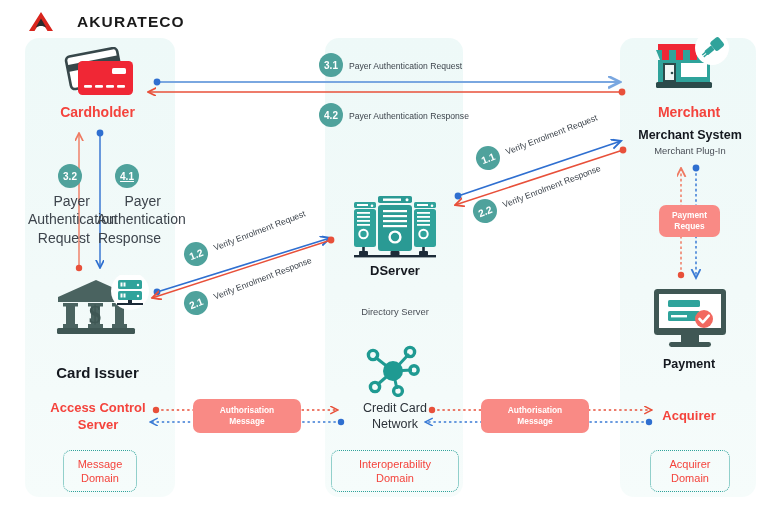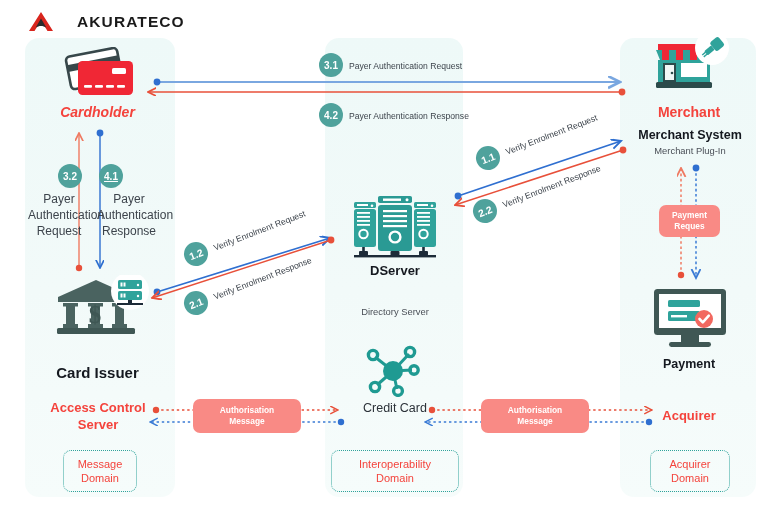--- a/index.html
+++ b/index.html
@@ -25,21 +25,21 @@
 
   
   .badge{position:absolute;width:24px;height:24px;border-radius:50%;background:#4fa29c;color:#fff;
          font-size:10px;font-weight:700;display:flex;align-items:center;justify-content:center;}
   .badge.rot1{transform:rotate(-21deg);}
   .badge.rot2{transform:rotate(-21deg);}
 
   
   .ftext{position:absolute;font-size:8.6px;color:#3d444c;white-space:nowrap;}
   .ftext.rot{transform-origin:0 50%;transform:rotate(-21deg);}
-  .vtext{position:absolute;font-size:12px;color:#3d444c;text-align:center;line-height:1.32;}
+  .vtext{position:absolute;font-size:14px;color:#3d444c;text-align:right;line-height:1.32;}
 
   
   .pill{position:absolute;background:#f98a85;color:#fff;border-radius:7px;
         font-size:8.4px;font-weight:700;text-align:center;line-height:1.28;
         display:flex;align-items:center;justify-content:center;}
 
   
   .chip{position:absolute;border:1.4px dotted #2fa39b;border-radius:8px;color:#f4433c;
         font-size:11px;text-align:center;line-height:1.28;display:flex;align-items:center;justify-content:center;}
 
@@ -270,34 +270,35 @@
     <circle cx="156" cy="410" r="3.2" fill="#e8503a"></circle>
     <line x1="341" y1="422" x2="150" y2="422" stroke="#3a7bd5" stroke-width="1.3" stroke-dasharray="2.4 2.8" marker-end="url(#ar-bluedot)"></line>
     <circle cx="341" cy="422" r="3.2" fill="#2f6fd0"></circle>
 
     <line x1="432" y1="410" x2="652" y2="410" stroke="#e8503a" stroke-width="1.3" stroke-dasharray="2.4 2.8" marker-end="url(#ar-red)"></line>
     <circle cx="432" cy="410" r="3.2" fill="#e8503a"></circle>
     <line x1="649" y1="422" x2="425" y2="422" stroke="#3a7bd5" stroke-width="1.3" stroke-dasharray="2.4 2.8" marker-end="url(#ar-bluedot)"></line>
     <circle cx="649" cy="422" r="3.2" fill="#2f6fd0"></circle>
   </svg>
 
-  <div class="nlabel red" style="left:35px;top:104px;width:125px;font-size:14px;font-style:italic;">Cardholder</div>
+  <div class="nlabel red" style="left:35px;top:104px;width:125px;font-size:14px;">Cardholder</div>
 
   <div class="nlabel red" style="left:630px;top:104px;width:118px;font-size:14px;">Merchant</div>
 
   <div class="nlabel dark" style="left:616px;top:128px;width:148px;font-size:12.5px;">Merchant System</div>
   <div class="nlabel sub" style="left:626px;top:145px;width:128px;font-size:9.4px;">Merchant Plug-In</div>
 
   <div class="nlabel dark" style="left:35px;top:364px;width:125px;font-size:15px;">Card Issuer</div>
 
   <div class="nlabel dark" style="left:335px;top:263px;width:120px;font-size:13px;">DServer</div>
   <div class="nlabel sub" style="left:335px;top:279px;width:120px;font-size:9.4px;margin-top:27px;">Directory Server</div>
 
   <div style="position:absolute;left:335px;top:400px;width:120px;text-align:center;font-size:12.5px;color:#2c3239;line-height:1.3;">
     <div>Credit Card</div>
+    <div>Network</div>
   </div>
 
   <div style="position:absolute;left:630px;top:356px;width:118px;text-align:center;font-size:12.5px;font-weight:700;color:#14181f;line-height:1.32;">
     <div>Payment</div>
   </div>
 
   <div style="position:absolute;left:28px;top:400px;width:140px;text-align:center;font-size:13px;font-weight:700;color:#f4433c;line-height:1.3;">
     <div>Access Control</div>
     <div>Server</div>
   </div>
@@ -322,21 +323,21 @@
   <div class="badge rot2" style="left:184px;top:291px;">2.1</div>
   <div class="ftext rot" style="left:214px;top:292px;">Verify Enrolment Response</div>
 
   <div class="badge" style="left:58px;top:164px;">3.2</div>
   <div class="vtext" style="left:28px;top:192px;width:62px;">
     <div>Payer</div>
     <div>Authentication</div>
     <div>Request</div>
   </div>
 
-  <div class="badge" style="left:99px;top:164px;text-decoration:underline;">4.1</div>
+  <div class="badge" style="left:115px;top:164px;text-decoration:underline;">4.1</div>
   <div class="vtext" style="left:97px;top:192px;width:64px;">
     <div>Payer</div>
     <div>Authentication</div>
     <div>Response</div>
   </div>
 
   <div class="pill" style="left:659px;top:205px;width:61px;height:32px;">
     <div>
       <div>Payment</div>
       <div>Reques</div>

